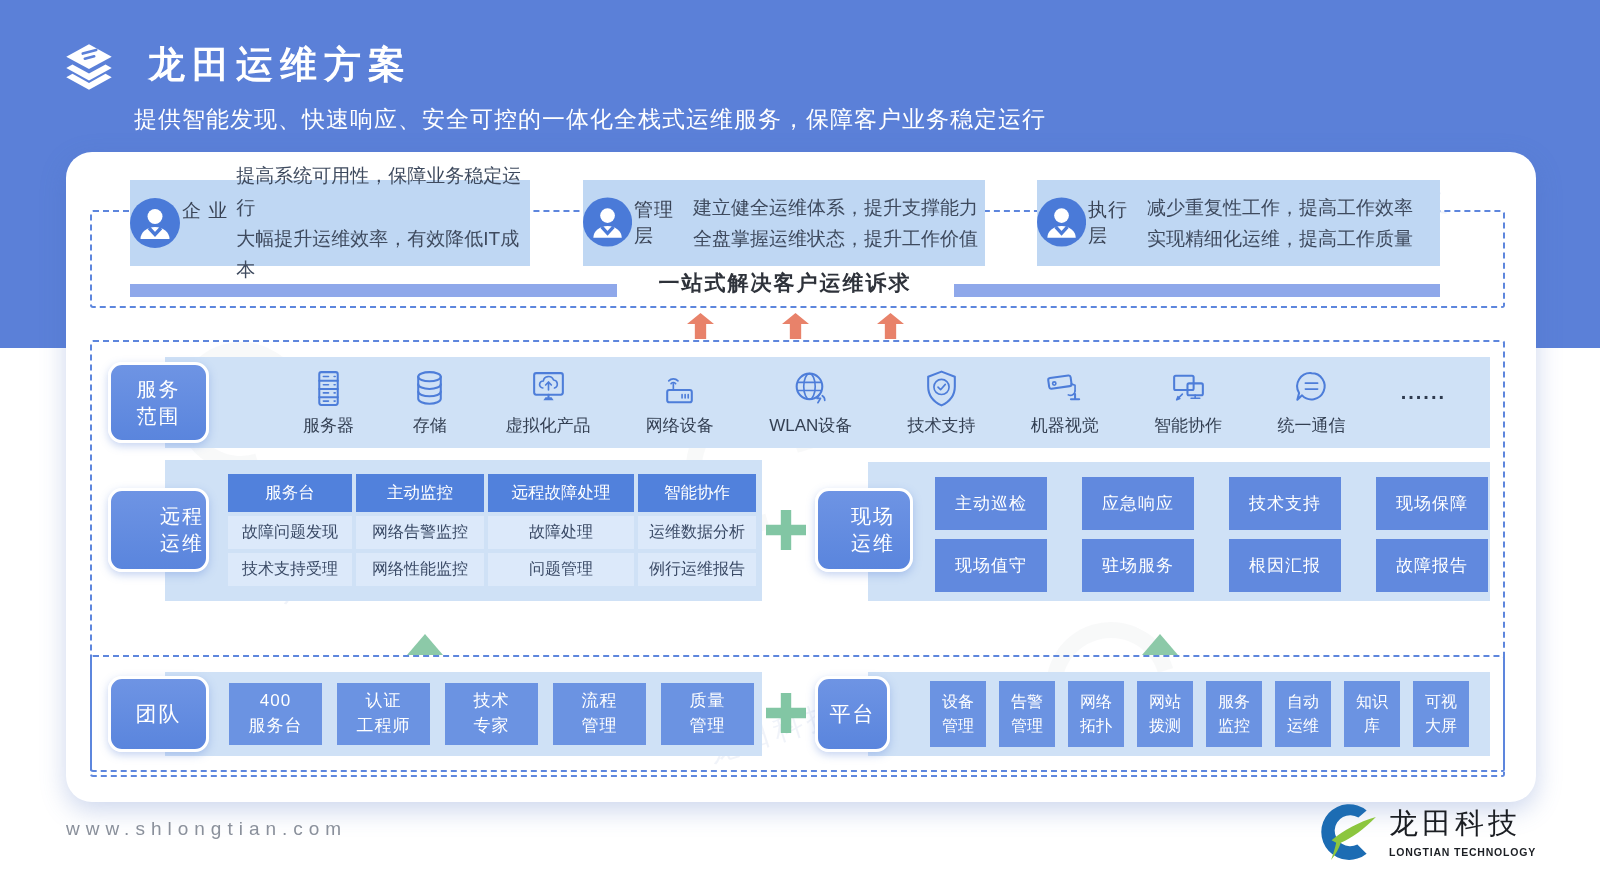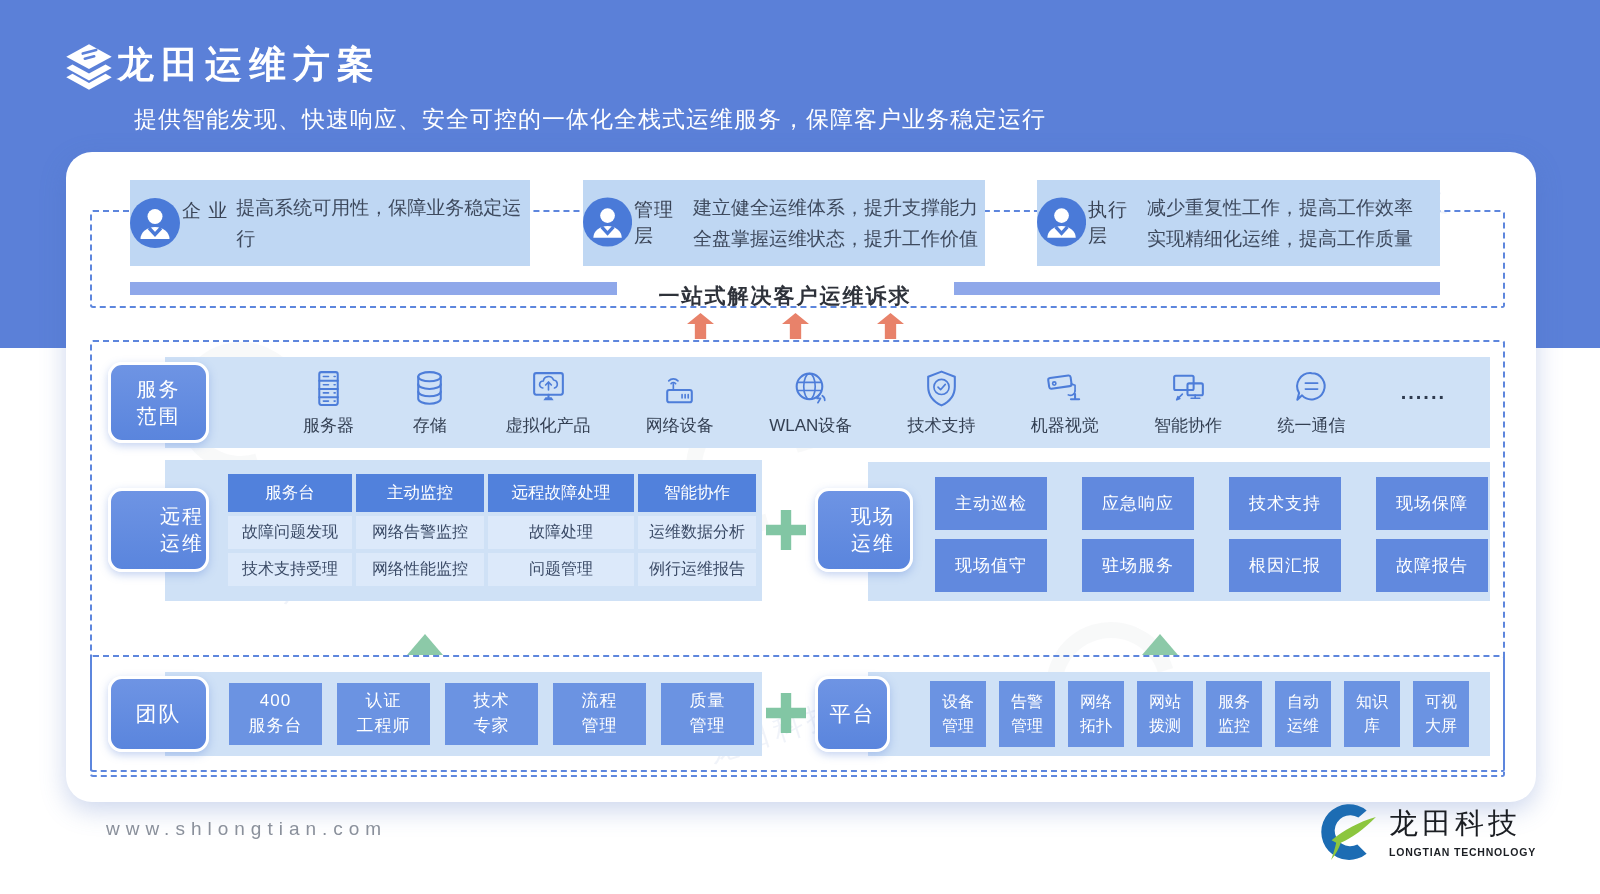--- a/index.html
+++ b/index.html
@@ -6,21 +6,21 @@
   html,body { width:1600px; height:894px; }
   body {
     font-family:"Liberation Sans","DejaVu Sans",sans-serif;
     background:#ffffff; position:relative; overflow:hidden;
   }
   .page { position:absolute; inset:0; }
 
   
   .band { position:absolute; left:0; top:0; width:1600px; height:348px; background:#5b80d8; }
   .hdr-icon { position:absolute; left:58px; top:36px; width:62px; height:62px; }
-  .hdr-title { position:absolute; left:117px; top:40px; color:#fff; font-size:37px; font-weight:bold; letter-spacing:7px;text-align:center; }
+  .hdr-title { position:absolute; left:148px; top:40px; color:#fff; font-size:37px; font-weight:bold; letter-spacing:7px;text-align:center; }
   .hdr-sub { position:absolute; left:134px; top:104px; color:#fff; font-size:23px; letter-spacing:1px; }
 
   
   .card { position:absolute; left:66px; top:152px; width:1470px; height:650px; background:#fff;
           border-radius:26px; box-shadow:0 8px 26px rgba(73,109,190,.28); }
 
   .dashed { position:absolute; border:2px dashed #5d86dd; border-radius:3px; }
   .dash1 { left:24px; top:58px;  width:1415px; height:98px; }
   .dash3 { left:24px; top:503px; width:1415px; height:117px; }
   .dash2b { left:24px; top:188px; width:1415px; height:437px; }
@@ -29,21 +29,21 @@
   .aud { position:absolute; top:28px; height:86px; background:#bfd7f3; display:flex; align-items:center; }
   .aud1 { left:64px;  width:400px; }
   .aud2 { left:517px; width:402px; }
   .aud3 { left:971px; width:403px; }
   .aud .who { width:110px; display:flex; flex-direction:row; align-items:flex-start; gap:2px; }
   .aud .who svg { width:50px; height:50px; }
   .aud .role { font-size:19px; color:#3a4456; font-weight:500; letter-spacing:1px; }
   .aud .desc { font-size:19px; color:#3e4a5e; line-height:1.65; font-weight:500; }
 
   
-  .banner { position:absolute; left:64px; top:130px; width:1310px; height:15px; display:flex; align-items:flex-start; }
+  .banner { position:absolute; left:64px; top:130px; width:1310px; height:15px; display:flex; align-items:flex-end; }
   .bbar { flex:1; height:13px; background:#8fa8ea; }
   .btitle { padding:0 42px; font-size:21px; font-weight:bold; color:#2e323a; letter-spacing:2px; white-space:nowrap; }
 
   
   .uparrow { position:absolute; top:161px; width:27px; height:26px; background:#e8826a;
              clip-path:polygon(50% 0,100% 42%,71% 42%,71% 100%,29% 100%,29% 42%,0 42%); }
 
   
   .panel { position:absolute; background:#cfe1f6; }
   .chip { position:absolute; background:linear-gradient(180deg,#6e94e4,#5a85dd); color:#fff;
@@ -91,21 +91,21 @@
   .tgrid { position:absolute; left:64px; top:11px; display:flex; gap:15px; }
   .tbtn { width:93px; height:62px; background:#6b93e2; color:#fff; font-size:17px; line-height:1.45;
           display:flex; align-items:center; justify-content:center; text-align:center; white-space:pre-line; letter-spacing:1px; }
   .plat-panel { left:802px; top:520px; width:622px; height:84px; }
   .chip-plat { left:749px; top:524px; width:75px; height:76px; font-size:21px; }
   .pgrid { position:absolute; left:62px; top:9px; display:flex; gap:13px; }
   .pbtn { width:56px; height:66px; background:#6b93e2; color:#fff; font-size:16px; line-height:1.5;
           display:flex; align-items:center; justify-content:center; text-align:center; white-space:pre-line; }
 
   
-  .url { position:absolute; left:66px; top:818px; font-size:19px; color:#8a909b; letter-spacing:6px;margin-left:40px; }
+  .url { position:absolute; left:66px; top:818px; font-size:19px; color:#8a909b; letter-spacing:6px; }
   .logo { position:absolute; right:64px; top:798px; display:flex; align-items:center; gap:10px; }
   .logo svg { width:66px; height:66px; }
   .logo-txt { display:flex; flex-direction:column; }
   .logo-name { font-size:29px; color:#1b1e23; letter-spacing:4px; }
   .logo-sub { font-size:10.5px; color:#1b1e23; font-weight:bold; letter-spacing:.8px; margin-top:2px; }
 
   
   .wm-g { position:absolute; width:130px; height:130px; border:16px solid #9aa0a8; border-right-color:transparent;
           border-radius:50%; opacity:.06; transform:rotate(28deg); pointer-events:none; }
   .wm-t { position:absolute; font-size:30px; color:#3f66b5; opacity:.07; transform:rotate(-18deg);
@@ -144,20 +144,21 @@
         <svg viewBox="0 0 50 50">
           <circle cx="25" cy="25" r="25" fill="#4a7ad8"></circle>
           <circle cx="25" cy="18.5" r="7.5" fill="#fff"></circle>
           <path d="M10.5 41 a14.5 12 0 0 1 29 0 Z" fill="#fff"></path>
           <path d="M19 30 L25 36.5 L31 30" stroke="#4a7ad8" stroke-width="3.4" fill="none"></path>
         </svg>
         <div class="role">企 业</div>
       </div>
       <div class="desc">
         <div>提高系统可用性，保障业务稳定运行</div>
+        <div>大幅提升运维效率，有效降低IT成本</div>
       </div>
     </div>
 
     <div class="aud aud2">
       <div class="who">
         <svg viewBox="0 0 50 50">
           <circle cx="25" cy="25" r="25" fill="#4a7ad8"></circle>
           <circle cx="25" cy="18.5" r="7.5" fill="#fff"></circle>
           <path d="M10.5 41 a14.5 12 0 0 1 29 0 Z" fill="#fff"></path>
           <path d="M19 30 L25 36.5 L31 30" stroke="#4a7ad8" stroke-width="3.4" fill="none"></path>

